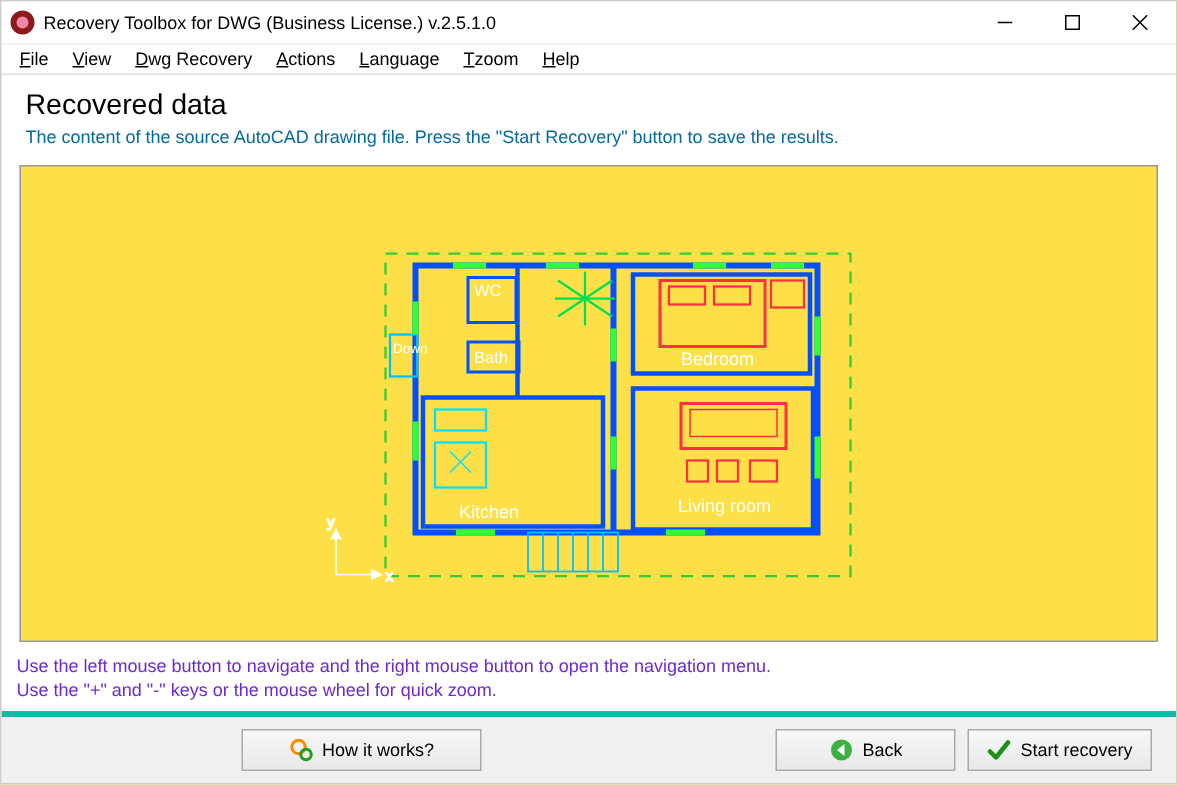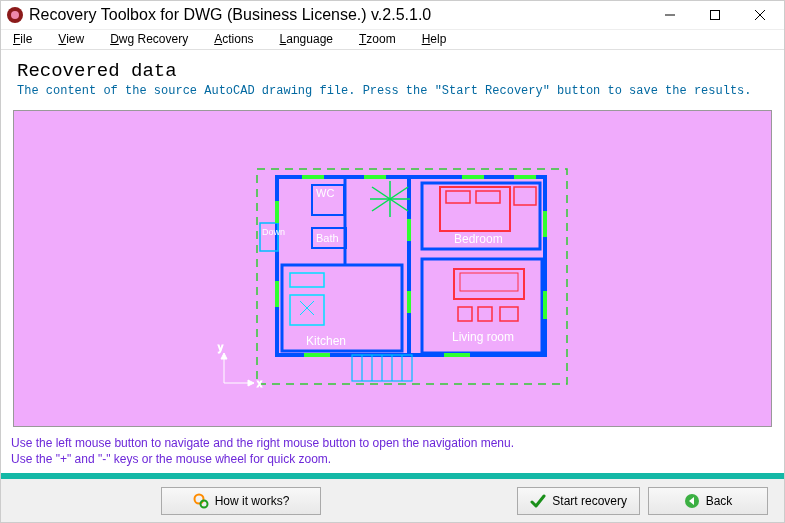--- a/index.html
+++ b/index.html
@@ -24,73 +24,72 @@
   }
   .titlebar .app-icon {
     width: 16px; height: 16px; margin-right: 6px;
     border-radius: 50%;
     background: #8b1a1a;
     display: flex; align-items: center; justify-content: center;
   }
   .titlebar .app-icon-inner {
     width: 8px; height: 8px; background: #e8a; border-radius: 50%;
   }
-  .titlebar .title { flex: 1; font-size: 16px; color: #000; }
+  .titlebar .title { flex: 1; font-size: 12px; color: #000; }
   .win-controls { display: flex; }
   .win-btn {
     width: 45px; height: 28px;
     display: flex; align-items: center; justify-content: center;
     color: #000;
   }
   .menubar {
     height: 22px;
     display: flex;
     align-items: center;
-    gap: 14px;
+    gap: 4px;
     padding: 0 6px;
     border-bottom: 1px solid #e0e0e0;
   }
   .menu-item {
     padding: 2px 6px;
     font-size: 12px;
     cursor: default;
   }
   .mn { text-decoration: underline; }
   .header-block {
     padding: 10px 17px 6px 16px;
-    font-family: Liberation Mono, monospace;
   }
   .header-title {
     font-size: 19px;
     font-weight: 400;
     margin-bottom: 2px;
   }
   .header-sub {
     font-size: 12px;
     color: #0369a1;
   }
   .canvas-wrap {
     margin: 6px 12px 4px 12px;
-    background: #f0abfc;
+    background: #fde047;
     border: 1px solid #999;
     height: 358px;
     position: relative;
     overflow: hidden;
   }
   .canvas-wrap svg { position:absolute; inset:0; }
   .hints {
     padding: 4px 10px 6px 10px;
     font-size: 12px;
     line-height: 16px;
     color: #6d28d9;
   }
   .footer {
     height: 54px;
     background: #f0f0f0;
-    border-top: 6px solid #14b8a6;
+    border-top: 4px solid #14b8a6;
     display: flex;
     align-items: center;
     justify-content: flex-end;
     gap: 8px;
     padding: 0 16px 0 0;
   }
   .footer .spacer { flex: 1; }
   .btn {
     height: 28px;
     min-width: 120px;
@@ -250,27 +249,27 @@
           <circle cx="6" cy="6" r="4.5" fill="none" stroke="#ff8c00" stroke-width="2"></circle>
           <circle cx="11" cy="11" r="3.5" fill="none" stroke="#1e9e1e" stroke-width="2"></circle>
         </svg>
     </span>
     <span>How it works?</span>
   </div>
   <div class="spacer"></div>
   <div class="btn">
     <span class="ico">
       <svg width="16" height="16" viewBox="0 0 16 16">
-          <path d="M2 9 L6 13 L14 3" fill="none" stroke="#1a8f1a" stroke-width="3" stroke-linecap="round" stroke-linejoin="round"></path>
+          <circle cx="8" cy="8" r="7" fill="#3cb043"></circle>
+          <path d="M10 4 L5 8 L10 12 Z" fill="#fff"></path>
         </svg>
     </span>
-    <span>Start recovery</span>
+    <span>Back</span>
   </div>
   <div class="btn">
     <span class="ico">
       <svg width="16" height="16" viewBox="0 0 16 16">
-          <circle cx="8" cy="8" r="7" fill="#3cb043"></circle>
-          <path d="M10 4 L5 8 L10 12 Z" fill="#fff"></path>
+          <path d="M2 9 L6 13 L14 3" fill="none" stroke="#1a8f1a" stroke-width="3" stroke-linecap="round" stroke-linejoin="round"></path>
         </svg>
     </span>
-    <span>Back</span>
+    <span>Start recovery</span>
   </div>
 </div>
 
 </body></html>

